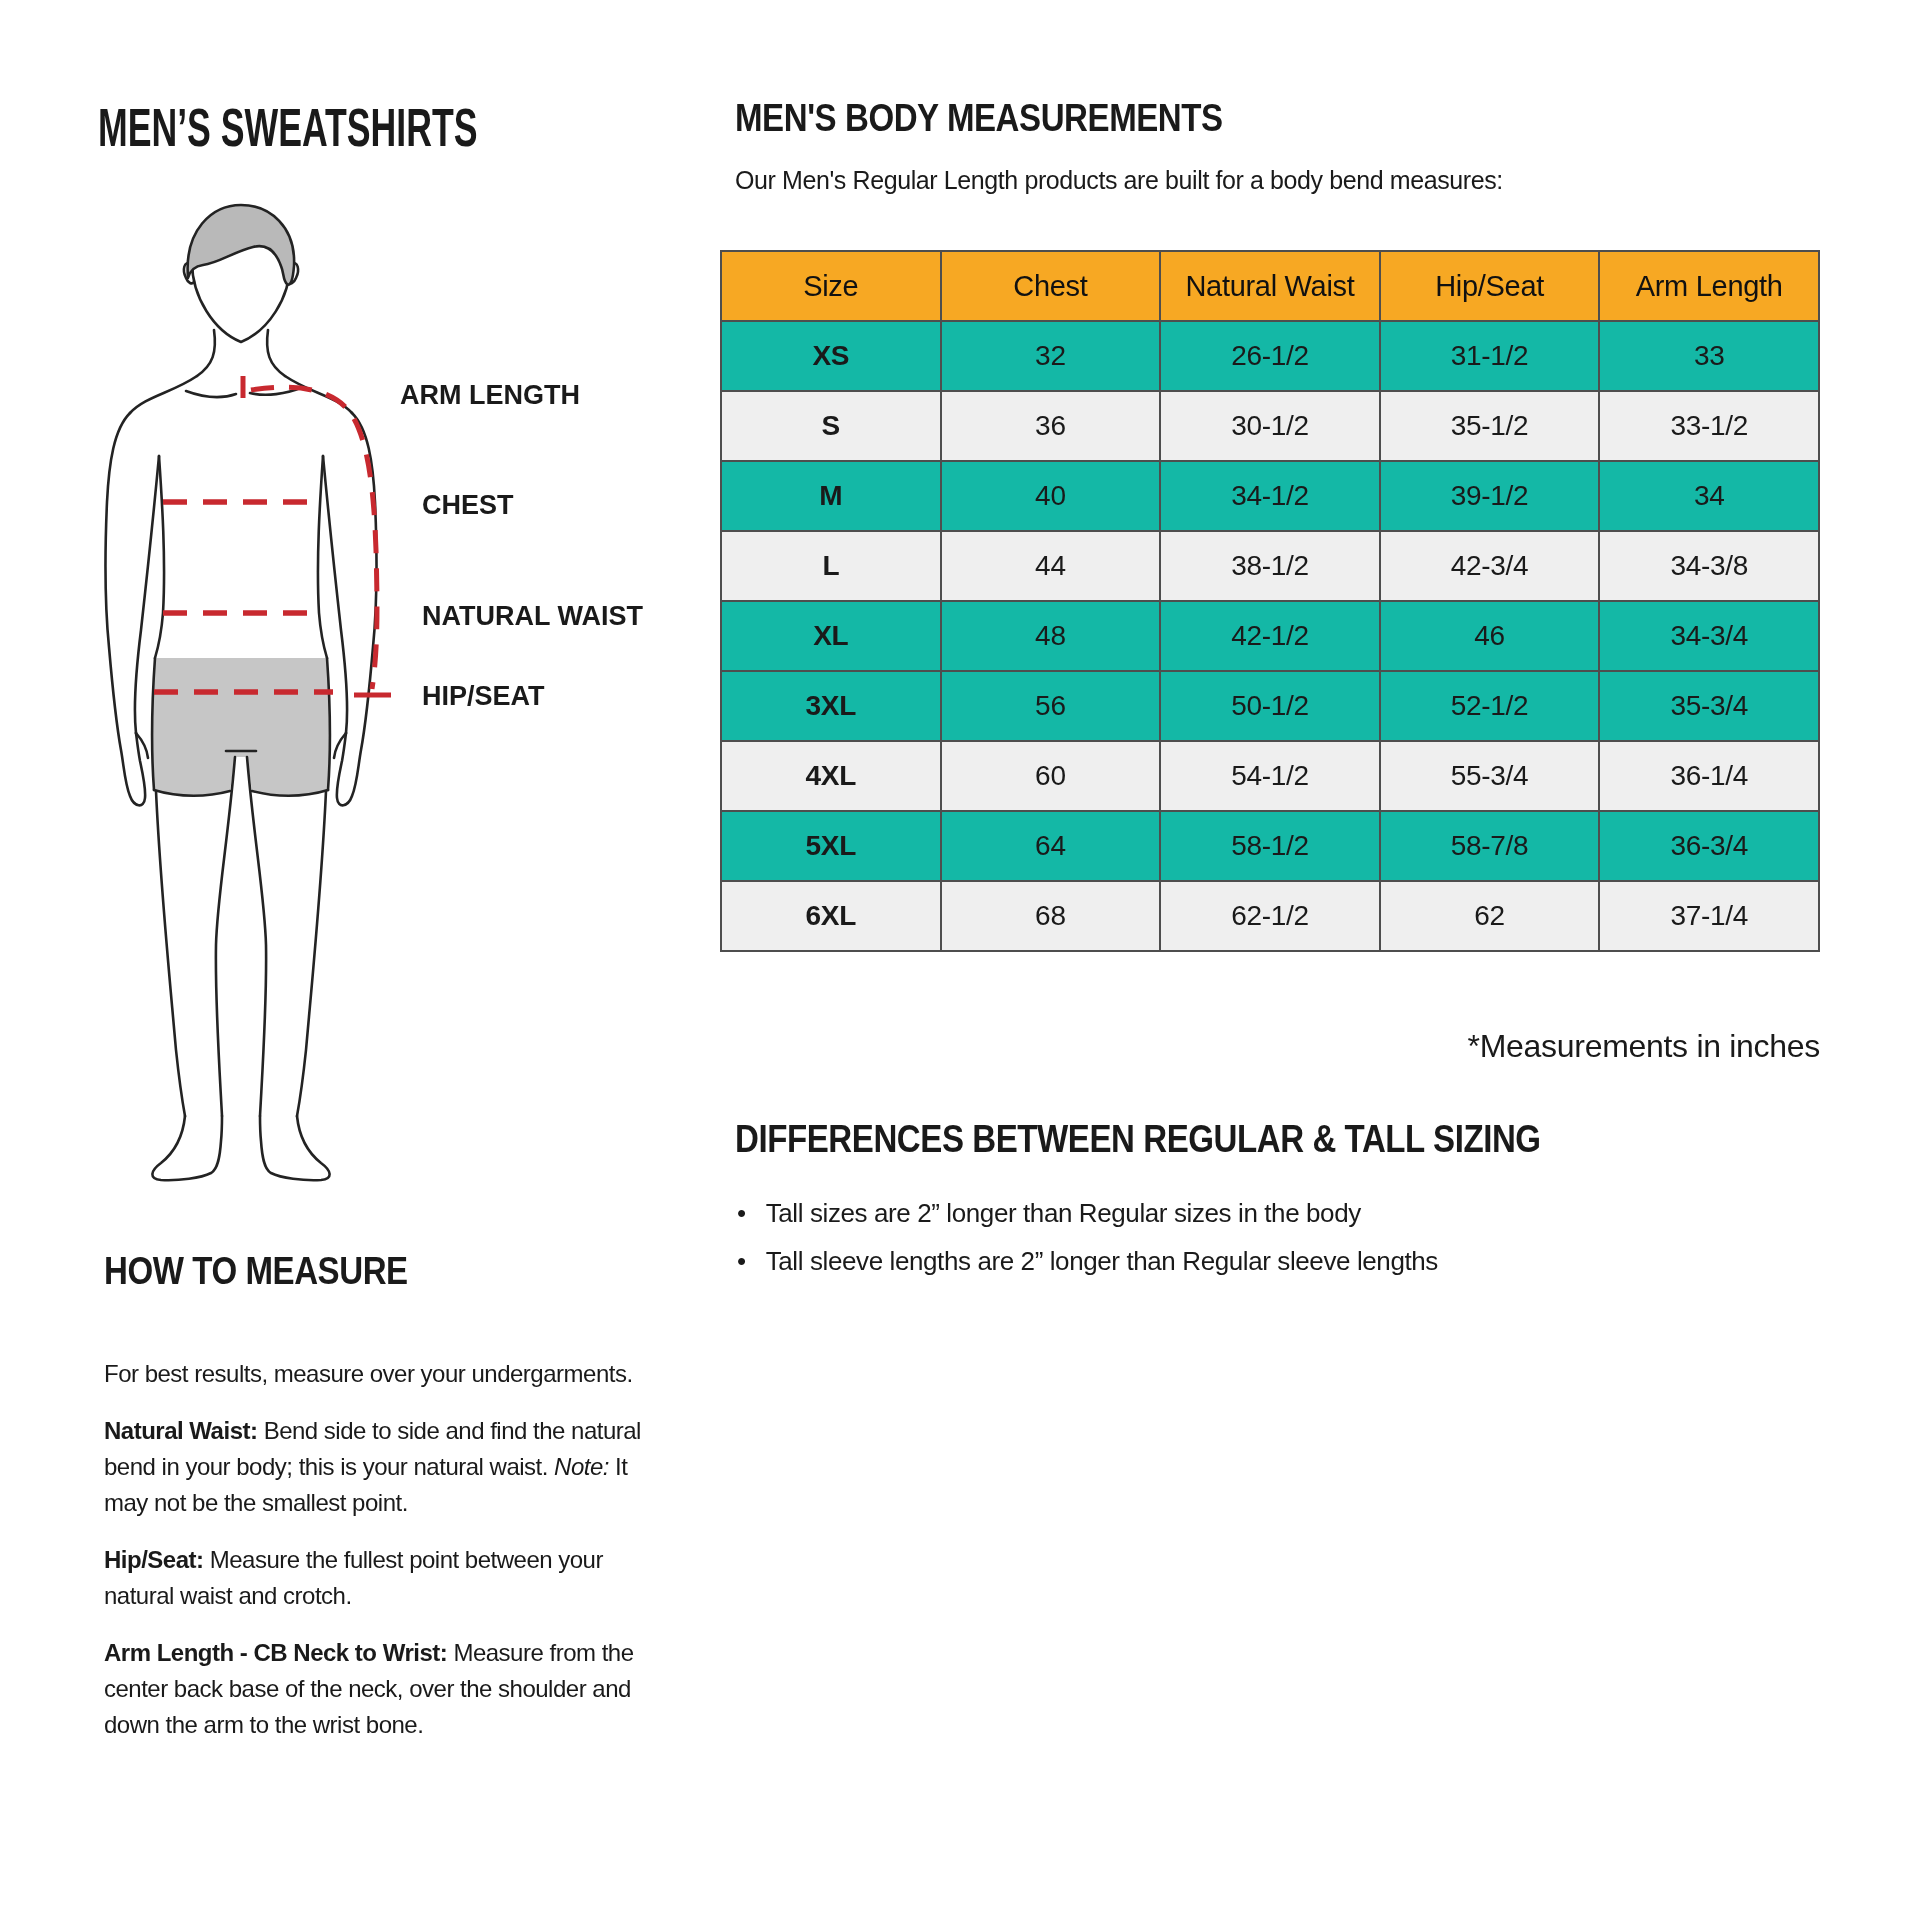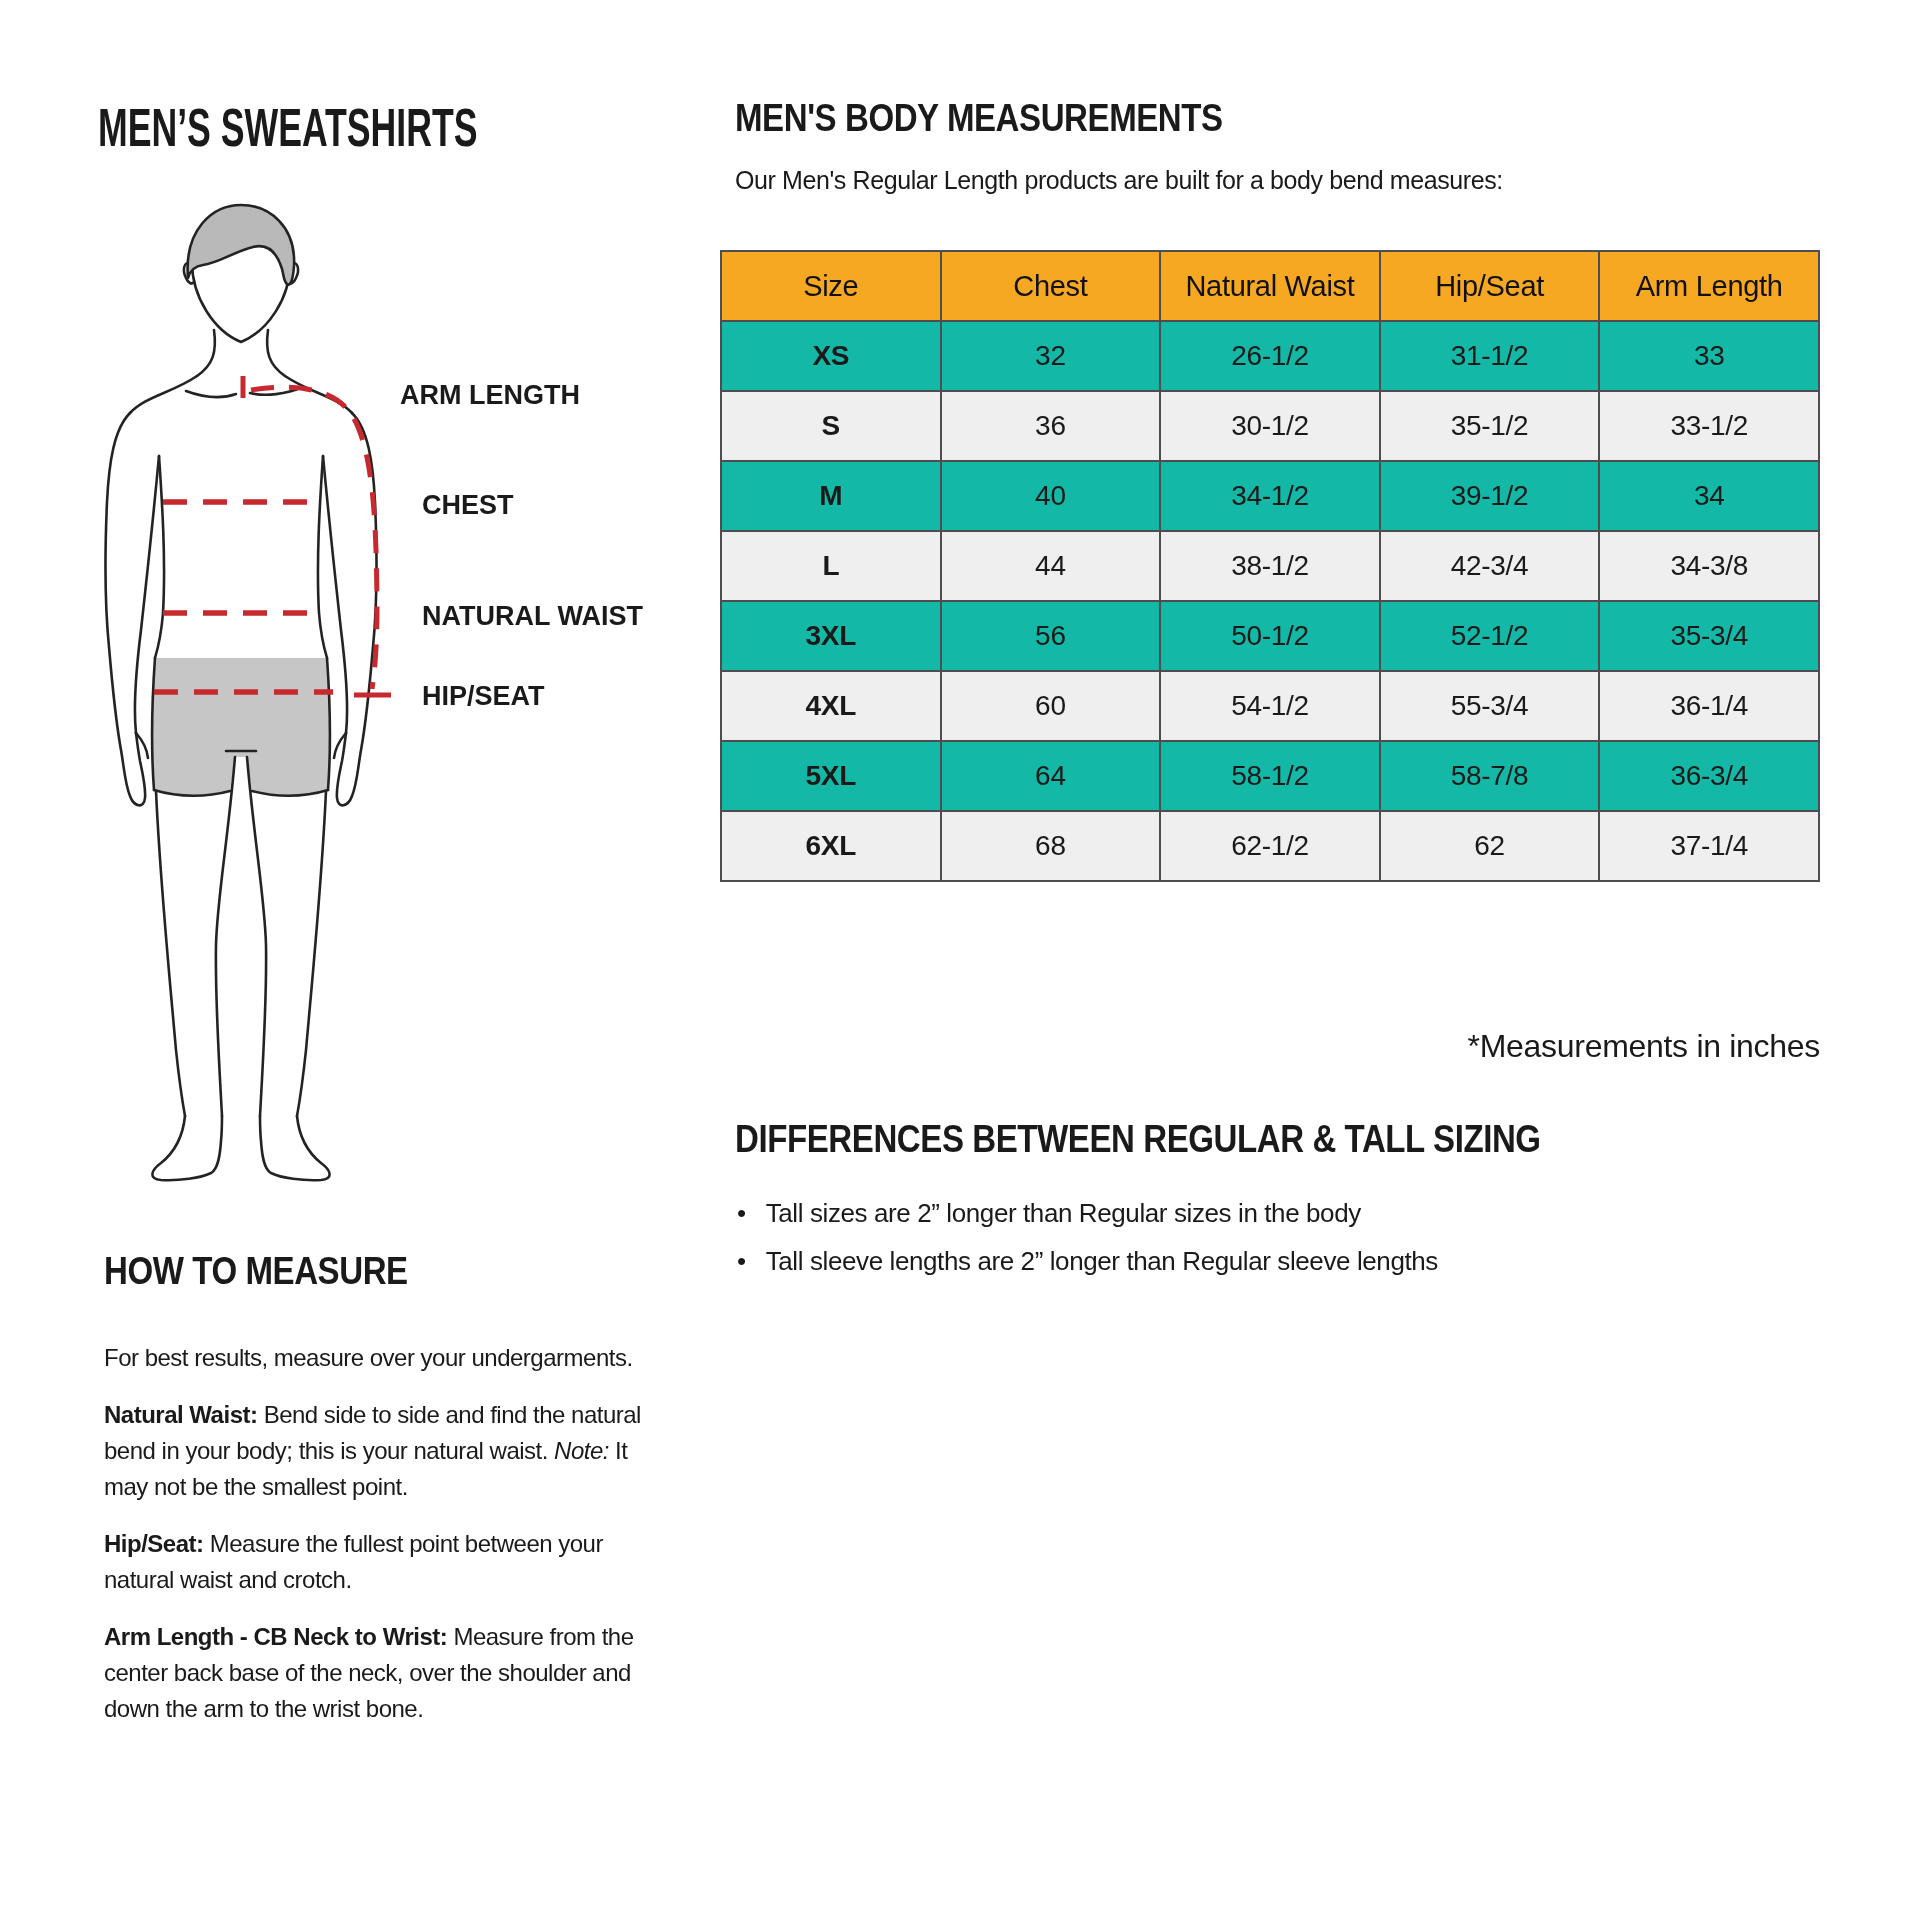--- a/index.html
+++ b/index.html
@@ -68,21 +68,21 @@
     position:absolute;left:737px;top:1198px;list-style:none;
   }
   .bullet-list li{
     display:flex;align-items:baseline;gap:20px;
     font-size:26px;letter-spacing:-0.4px;margin-bottom:17px;
   }
   .bullet-dot{font-size:26px}
   
   .htm-body{position:absolute;left:104px;top:1340px;width:570px}
   .htm-body p{
-    font-size:24px;line-height:36px;letter-spacing:-0.5px;margin:0 0 21px 0;
+    font-size:24px;line-height:36px;letter-spacing:-0.5px;margin:16px 0 21px 0;
   }
   .seg-bold{font-weight:700}
   .seg-italic{font-style:italic}
 </style>
 </head>
 <body>
 
 <h1 class="page-title">MEN’S SWEATSHIRTS</h1>
 
 <div class="figure-wrap">
@@ -172,20 +172,27 @@
         <td class="value-col">34</td>
       </tr>
       <tr class="alt">
         <td class="size-col">L</td>
         <td class="value-col">44</td>
         <td class="value-col">38-1/2</td>
         <td class="value-col">42-3/4</td>
         <td class="value-col">34-3/8</td>
       </tr>
       <tr>
+        <td class="size-col">XL</td>
+        <td class="value-col">48</td>
+        <td class="value-col">42-1/2</td>
+        <td class="value-col">46</td>
+        <td class="value-col">34-3/4</td>
+      </tr>
+      <tr>
         <td class="size-col">3XL</td>
         <td class="value-col">56</td>
         <td class="value-col">50-1/2</td>
         <td class="value-col">52-1/2</td>
         <td class="value-col">35-3/4</td>
       </tr>
       <tr class="alt">
         <td class="size-col">4XL</td>
         <td class="value-col">60</td>
         <td class="value-col">54-1/2</td>

